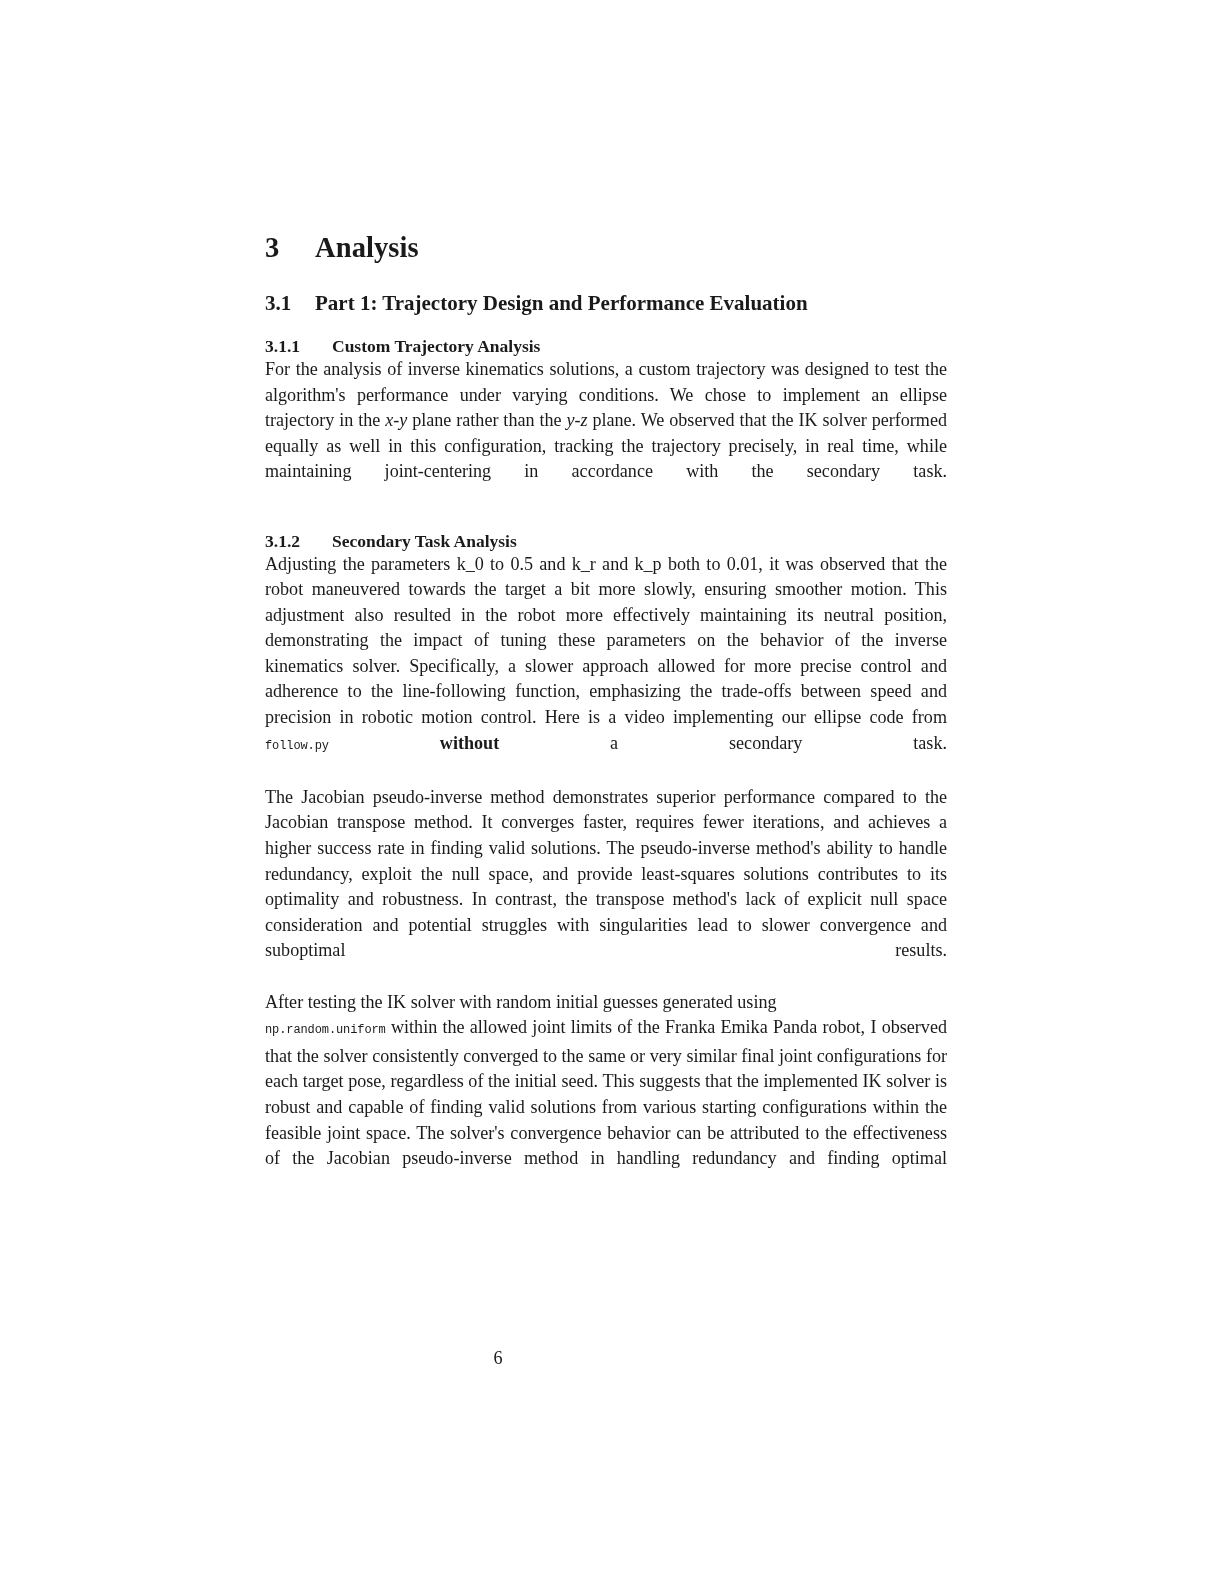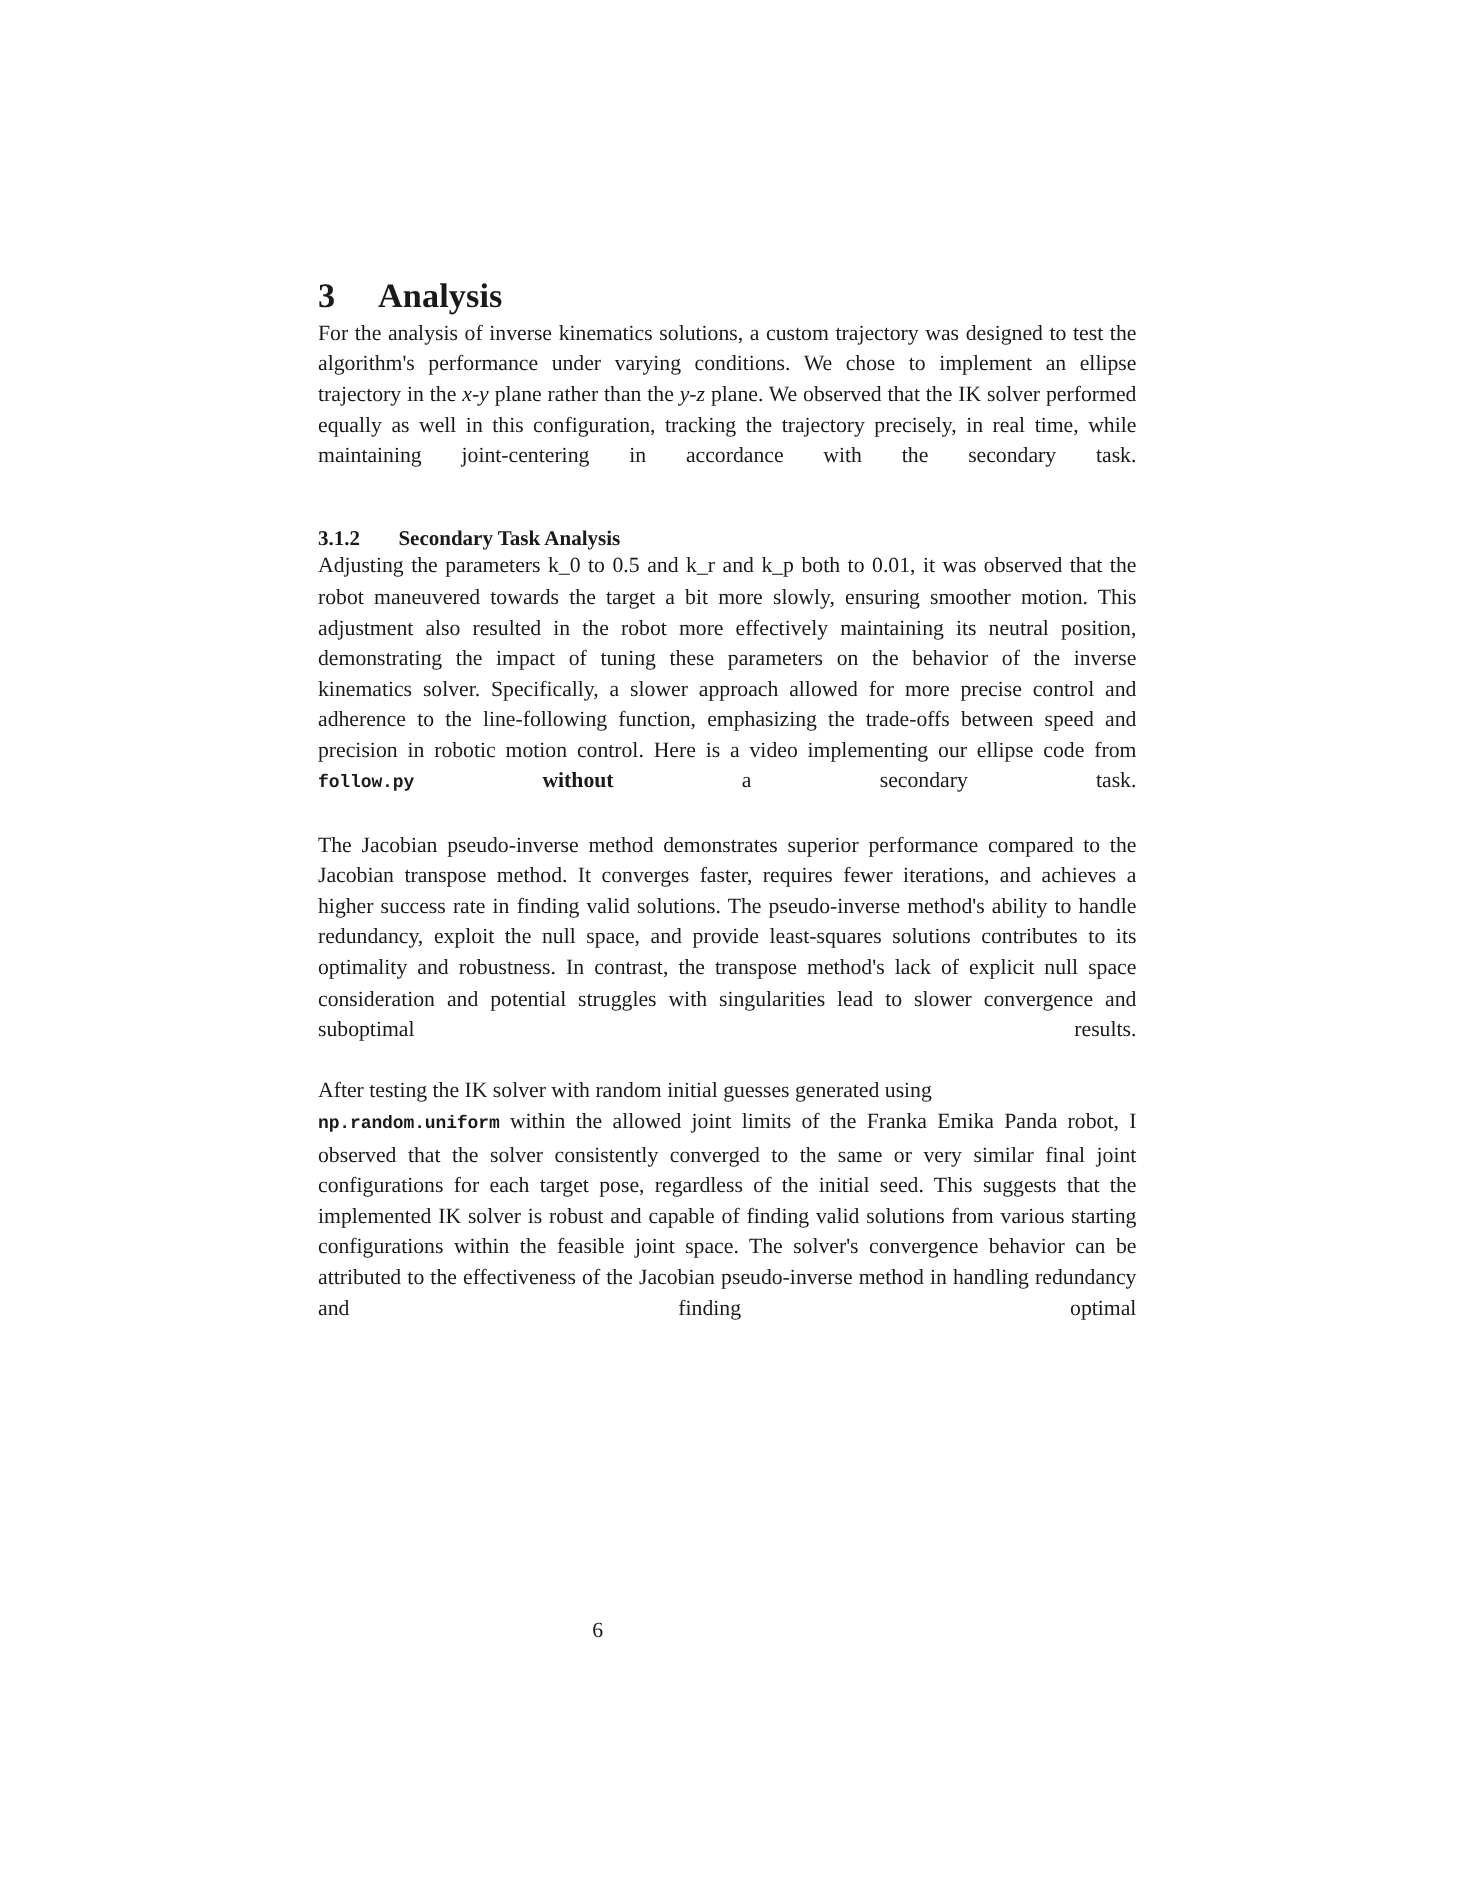--- a/index.html
+++ b/index.html
@@ -54,23 +54,22 @@
     font-size: 18.1px;
     line-height: 25.6px;
     text-align: justify;
     text-justify: inter-word;
     margin: 0 0 0 0;
     hyphens: manual;
   }
 
   .mono {
     font-family: "Liberation Mono", "DejaVu Sans Mono", monospace;
-    font-size: 15px;
+    font-size: 12px;
     letter-spacing: -0.1px;
-    font-weight: bold;
   }
   .bold { font-weight: bold; }
   .mathit {
     font-family: "Liberation Serif", "DejaVu Serif", serif;
     font-style: italic;
   }
   
   p.body::after {
     content: "";
     display: inline-block;
@@ -91,21 +90,27 @@
 </head>
 <body>
 
 <div class="page">
   <div class="content">
 
     <h1 class="section">
       <span class="num">3</span><span>Analysis</span>
     </h1>
 
+    <h2 class="subsection">
+      <span class="num">3.1</span><span>Part 1: Trajectory Design and Performance Evaluation</span>
+    </h2>
 
+    <h3 class="subsubsection">
+      <span class="num">3.1.1</span><span>Custom Trajectory Analysis</span>
+    </h3>
 
     <p class="body"><span>For the analysis of inverse kinematics solutions, a custom trajectory was designed to test the algorithm's performance under varying conditions. We chose to implement an ellipse trajectory in the </span><span class="mathit">x-y</span><span> plane rather than the </span><span class="mathit">y-z</span><span> plane. We observed that the IK solver performed equally as well in this configuration, tracking the trajectory precisely, in real time, while maintaining joint-centering in accordance with the secondary task.</span></p>
 
     <h3 class="subsubsection">
       <span class="num">3.1.2</span><span>Secondary Task Analysis</span>
     </h3>
 
     <p class="body"><span>Adjusting the parameters k_0 to 0.5 and k_r and k_p both to 0.01, it was observed that the robot maneuvered towards the target a bit more slowly, ensuring smoother motion. This adjustment also resulted in the robot more effectively maintaining its neutral position, demonstrating the impact of tuning these parameters on the behavior of the inverse kinematics solver. Specifically, a slower approach allowed for more precise control and adherence to the line-following function, emphasizing the trade-offs between speed and precision in robotic motion control. Here is a video implementing our ellipse code from </span><span class="mono">follow.py</span> <span class="bold">without</span><span> a secondary task.</span></p>
 
 

